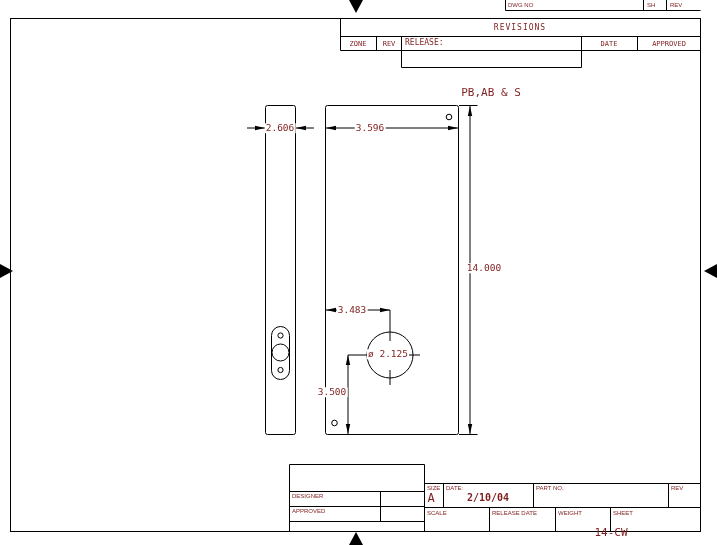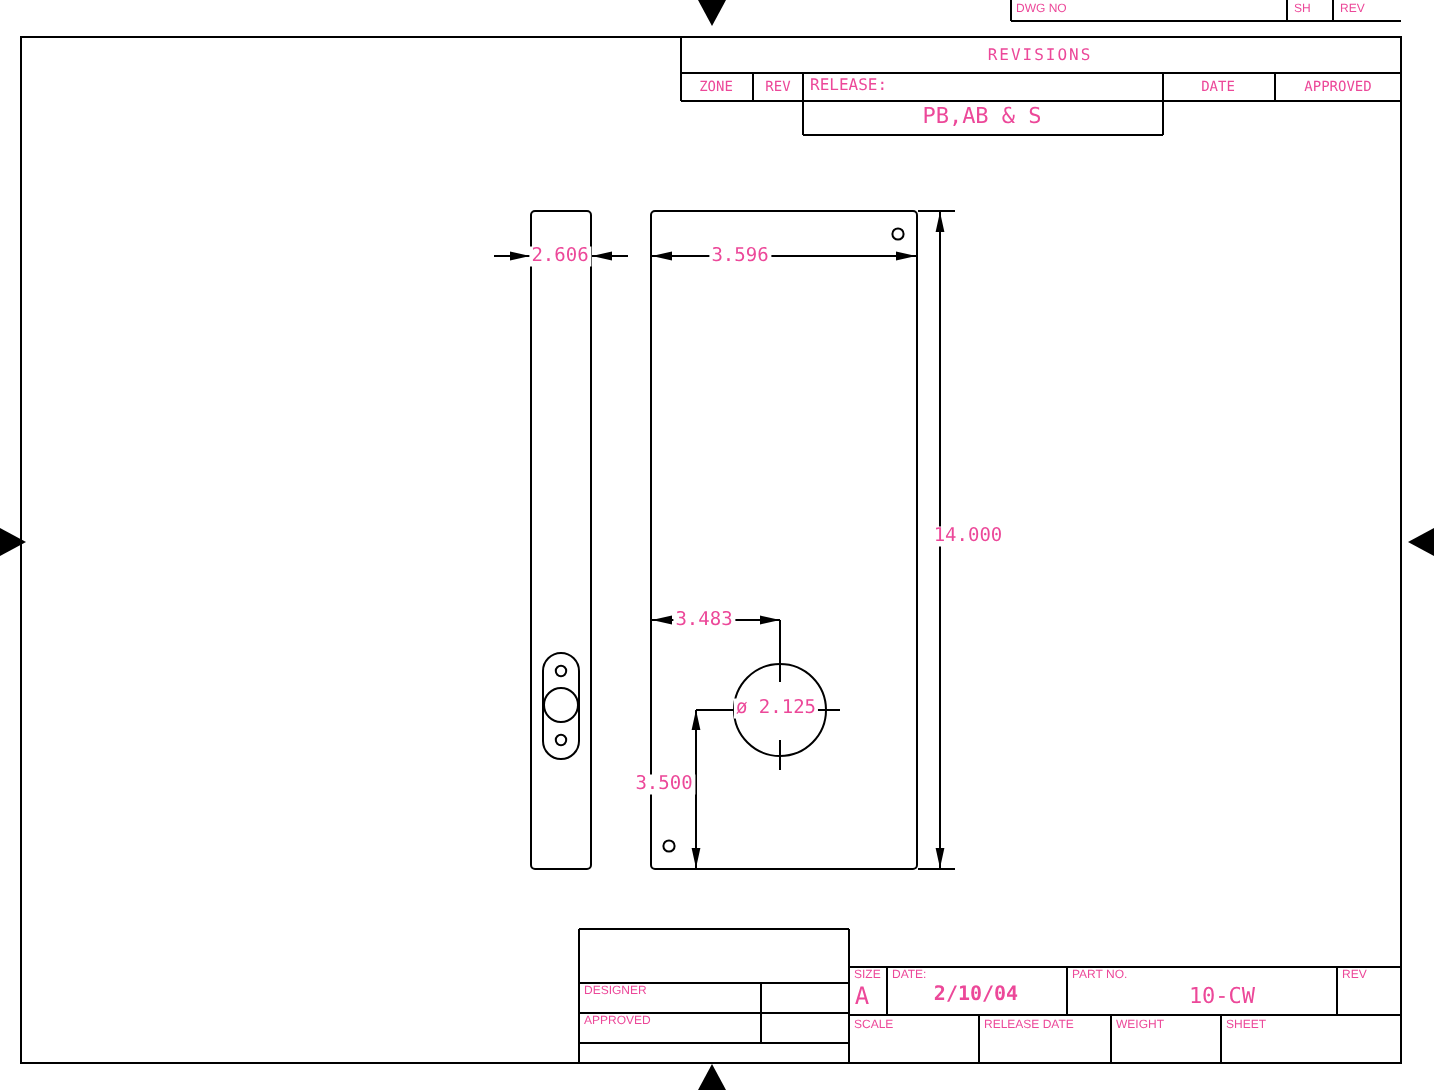--- a/index.html
+++ b/index.html
@@ -1,27 +1,27 @@
 <!DOCTYPE html>
 <html><head>
 <meta charset="utf-8">
 <style>
   html,body{margin:0;padding:0;background:#ffffff;}
-  .sheet{position:relative;width:717px;height:545px;background:#fff;color:#ec4899;
+  .sheet{position:relative;width:717px;height:545px;background:#fff;color:#7f1d1d;
          font-family:"Liberation Sans",sans-serif;overflow:hidden;}
   .sheet svg{position:absolute;left:0;top:0;display:block;}
   .ctr{position:absolute;transform:translate(-50%,-50%);white-space:nowrap;line-height:1;}
   .anch{position:absolute;white-space:nowrap;line-height:1;}
   .dim{font-family:"DejaVu Sans Mono",monospace;font-size:9.5px;background:#fff;padding:0 1px;}
   .cad{font-family:"DejaVu Sans Mono",monospace;}
   .t6{font-size:6px;}
   .t7{font-size:7px;}
   .t8{font-size:8px;}
   .t10{font-size:10px;font-weight:bold;}
-  .t11{font-size:11px;}
+  .t11{font-size:11px;margin-top:34px;}
   .t12{font-size:12px;}
   .company{font-family:"Liberation Serif",serif;font-size:14px;letter-spacing:1.2px;}
 </style>
 </head>
 <body>
 
 <div class="sheet">
 
   <svg width="717" height="545" viewBox="0 0 717 545">
 
@@ -127,20 +127,20 @@
   <span class="ctr dim" style="left:388px;top:354px">ø 2.125</span>
   <span class="ctr dim" style="left:332px;top:392px">3.500</span>
 
   <span class="anch t6" style="left:292px;top:493px">DESIGNER</span>
   <span class="anch t6" style="left:292px;top:508px">APPROVED</span>
   <span class="anch t6" style="left:427px;top:485px">SIZE</span>
   <span class="ctr cad t12" style="left:431px;top:498px">A</span>
   <span class="anch t6" style="left:446px;top:485px">DATE:</span>
   <span class="ctr cad t10" style="left:488px;top:498px">2/10/04</span>
   <span class="anch t6" style="left:536px;top:485px">PART NO.</span>
-  <span class="ctr cad t11" style="left:611px;top:498px">10-CW</span>
+  <span class="ctr cad t11" style="left:611px;top:498px">14-CW</span>
   <span class="anch t6" style="left:671px;top:485px">REV</span>
   <span class="anch t6" style="left:427px;top:510px">SCALE</span>
   <span class="anch t6" style="left:492px;top:510px">RELEASE DATE</span>
   <span class="anch t6" style="left:558px;top:510px">WEIGHT</span>
   <span class="anch t6" style="left:613px;top:510px">SHEET</span>
 
 </div>
 
 </body></html>

